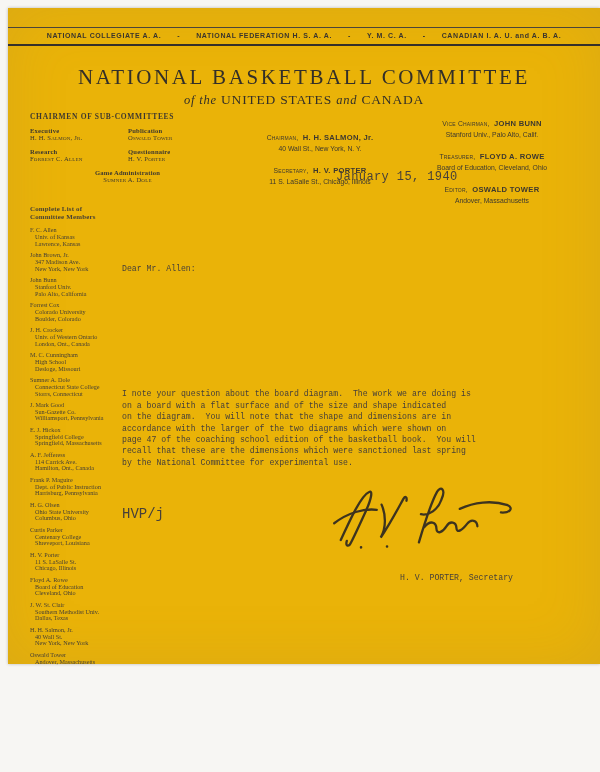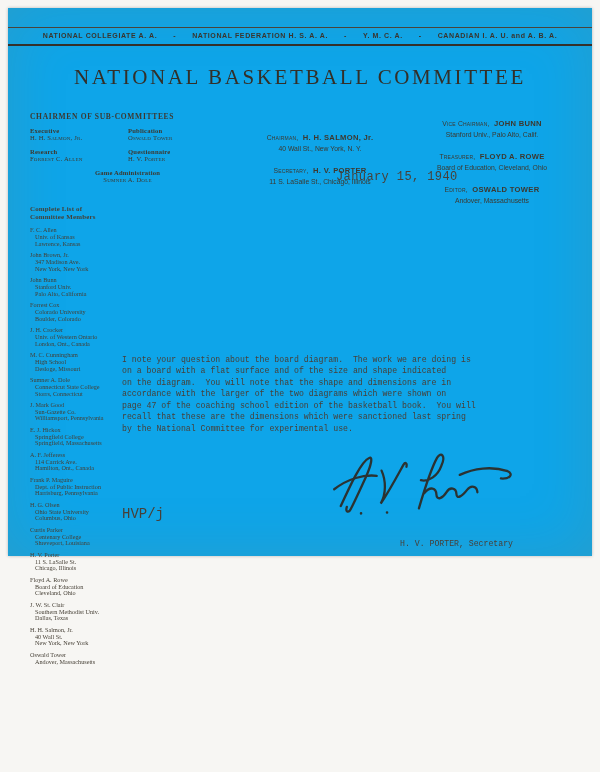--- a/index.html
+++ b/index.html
@@ -2,23 +2,24 @@
 <html><head>
 <meta charset="utf-8">
 <style>
   html,body{margin:0;padding:0;}
   body{
     width:600px;height:772px;position:relative;overflow:hidden;
     background:#f7f6f3;
     font-family:"Liberation Serif", serif;
   }
   .sheet{
-    position:absolute;left:8px;top:8px;width:584px;height:548px;
-    background:#0ea5e9;
+    position:absolute;left:8px;top:8px;width:584px;height:656px;
+    background:#eab308;
     box-shadow:inset 0 0 60px rgba(150,125,70,.18), 0 0 3px rgba(0,0,0,.25);
+    padding-left:8px;
   }
   
   .banner{
     position:absolute;left:0;right:0;top:19px;
     border-top:1px solid #4a443a;border-bottom:2px solid #35302a;
     padding:4px 0 5px;
     display:flex;justify-content:center;align-items:center;gap:16px;
     font-family:"Liberation Sans", sans-serif;
     font-size:7px;font-weight:bold;letter-spacing:.6px;color:#3a352d;
     white-space:nowrap;
@@ -79,20 +80,26 @@
   <span>NATIONAL COLLEGIATE A. A.</span>
       <span>-</span>
       <span>NATIONAL FEDERATION H. S. A. A.</span>
       <span>-</span>
       <span>Y. M. C. A.</span>
       <span>-</span>
       <span>CANADIAN I. A. U. and A. B. A.</span>
     </div>
 
   <div class="title">NATIONAL BASKETBALL COMMITTEE</div>
+  <div class="subtitle">
+    <span class="it">of the</span>
+    <span>UNITED STATES</span>
+    <span class="it">and</span>
+    <span>CANADA</span>
+  </div>
 
   <div class="subcoms">
     <div class="hd">CHAIRMEN OF SUB-COMMITTEES</div>
     <div class="grid">
 
         <div class="pair">
           <div class="role">Executive</div>
           <div class="pname">H. H. Salmon, Jr.</div>
         </div>
 
@@ -311,20 +318,21 @@
         <div class="member">
           <div class="m-name">Oswald Tower</div>
           <div class="m-lines">
             <div>Andover, Massachusetts</div>
           </div>
         </div>
       </div>
   </div>
 
   <div class="mono letter">
+    <div class="block salutation">Dear Mr. Allen:</div>
     <div class="block para">
       
     </div>
     <div class="block para">
       
     <div>I note your question about the board diagram.  The work we are doing is</div><div>on a board with a flat surface and of the size and shape indicated</div><div>on the diagram.  You will note that the shape and dimensions are in</div><div>accordance with the larger of the two diagrams which were shown on</div><div>page 47 of the coaching school edition of the basketball book.  You will</div><div>recall that these are the dimensions which were sanctioned last spring</div><div>by the National Committee for experimental use.</div></div>
     <div class="sigwrap">
       <svg class="sig" width="196" height="66" viewBox="0 0 196 66">
         <g fill="none" stroke="#2e2922" stroke-width="2.3" stroke-linecap="round" opacity="0.92">
           <path d="M10 54 C20 34 32 10 40 7 C44 5 42 14 36 26 C30 38 24 50 20 57 C18 61 14 61 16 55"></path>

